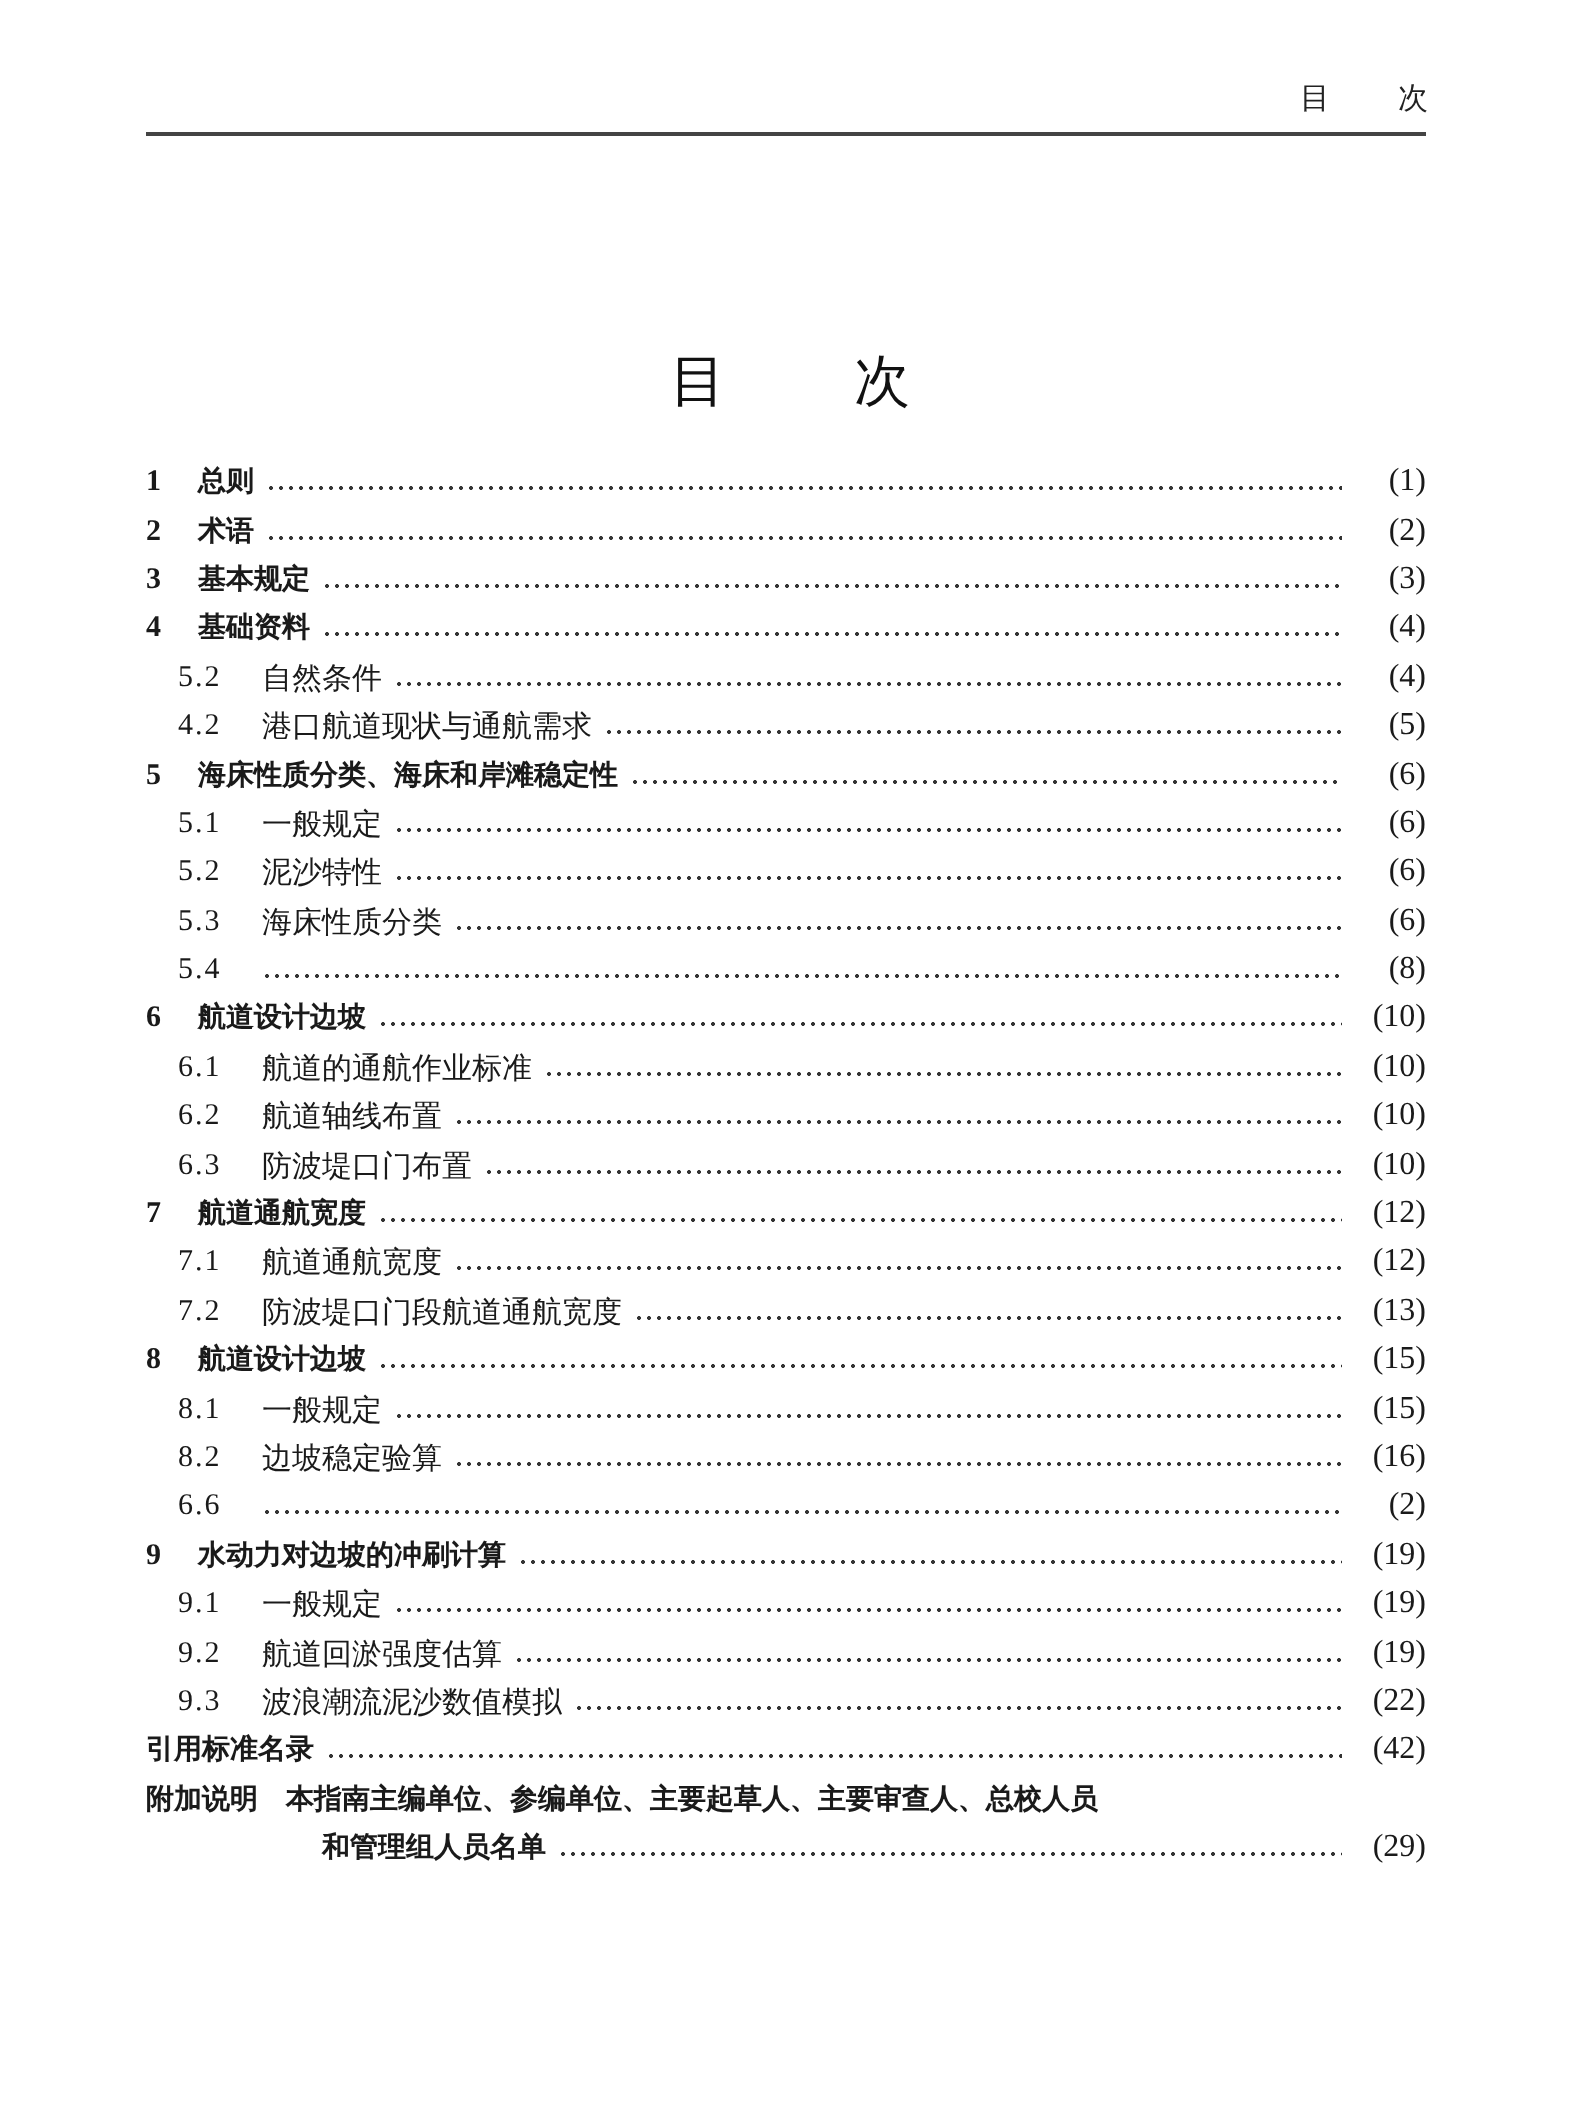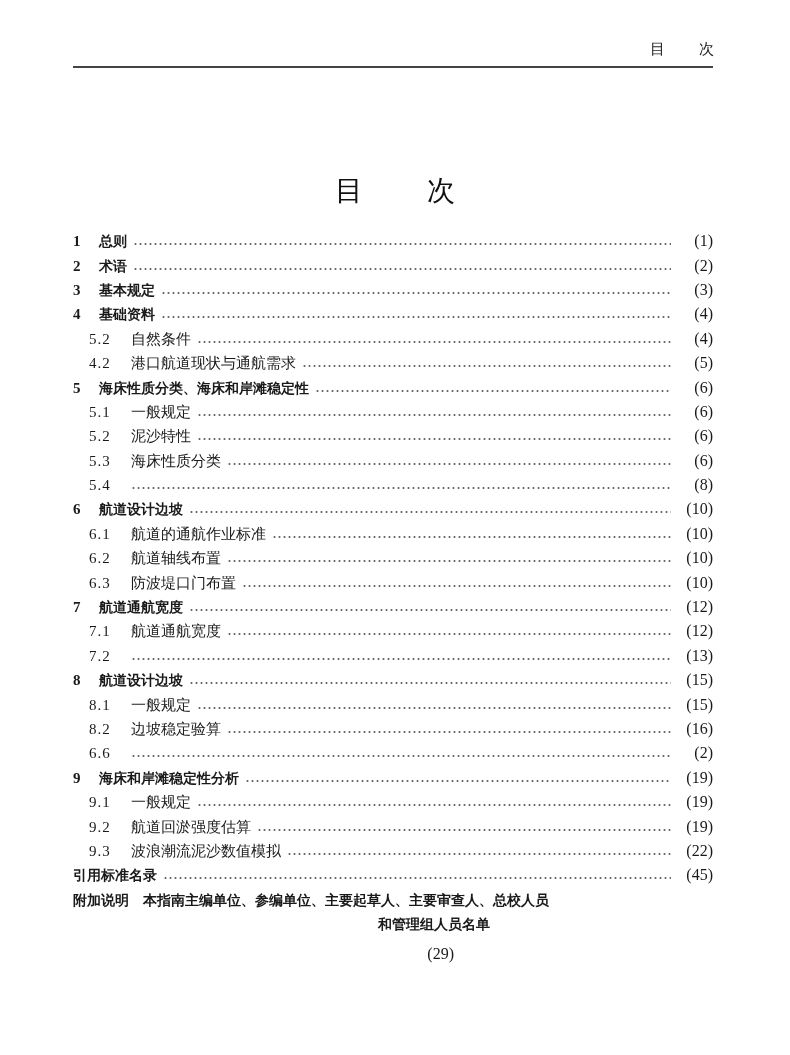--- a/index.html
+++ b/index.html
@@ -103,21 +103,20 @@
     .page {
       flex: 0 0 auto;
       width: 34px;
       text-align: right;
       font-family: "Liberation Serif", "DejaVu Serif", serif;
       font-weight: normal;
       font-size: 16px;
     }
     .toc-row.cont {
       padding-left: 88px;
-      flex-direction: column;
     }
   </style>
 </head>
 <body>
 
 <div class="running-header"><span>目</span><span style="display:inline-block;width:34px"></span><span>次</span></div>
 <div class="header-rule"></div>
 
 <div class="page-title">
   <span>目</span><span class="gap"></span><span>次</span>
@@ -220,20 +219,21 @@
       <span class="page">(12)</span>
     </div>
   <div class="toc-row lvl2">
       <span class="num">7.1</span>
       <span class="title-text">航道通航宽度</span>
       <span class="leader"></span>
       <span class="page">(12)</span>
     </div>
   <div class="toc-row lvl2">
       <span class="num">7.2</span>
+      <span class="title-text">防波堤口门段航道通航宽度</span>
       <span class="leader"></span>
       <span class="page">(13)</span>
     </div>
   <div class="toc-row lvl1">
       <span class="num">8</span>
       <span class="title-text">航道设计边坡</span>
       <span class="leader"></span>
       <span class="page">(15)</span>
     </div>
   <div class="toc-row lvl2">
@@ -248,21 +248,21 @@
       <span class="leader"></span>
       <span class="page">(16)</span>
     </div>
   <div class="toc-row lvl2">
       <span class="num">6.6</span>
       <span class="leader"></span>
       <span class="page">(2)</span>
     </div>
   <div class="toc-row lvl1">
       <span class="num">9</span>
-      <span class="title-text">海床和岸滩稳定性分析</span>
+      <span class="title-text">水动力对边坡的冲刷计算</span>
       <span class="leader"></span>
       <span class="page">(19)</span>
     </div>
   <div class="toc-row lvl2">
       <span class="num">9.1</span>
       <span class="title-text">一般规定</span>
       <span class="leader"></span>
       <span class="page">(19)</span>
     </div>
   <div class="toc-row lvl2">
@@ -274,21 +274,21 @@
   <div class="toc-row lvl2">
       <span class="num">9.3</span>
       <span class="title-text">波浪潮流泥沙数值模拟</span>
       <span class="leader"></span>
       <span class="page">(22)</span>
     </div>
 
   <div class="toc-row lvl1">
       <span class="title-text">引用标准名录</span>
       <span class="leader"></span>
-      <span class="page">(45)</span>
+      <span class="page">(42)</span>
     </div>
   <div class="toc-row lvl1">
       <span class="appendix-label">附加说明</span>
       <span class="title-text">本指南主编单位、参编单位、主要起草人、主要审查人、总校人员</span>
     </div>
   <div class="toc-row lvl1 cont">
       <span class="title-text">和管理组人员名单</span>
       <span class="leader"></span>
       <span class="page">(29)</span>
     </div>

